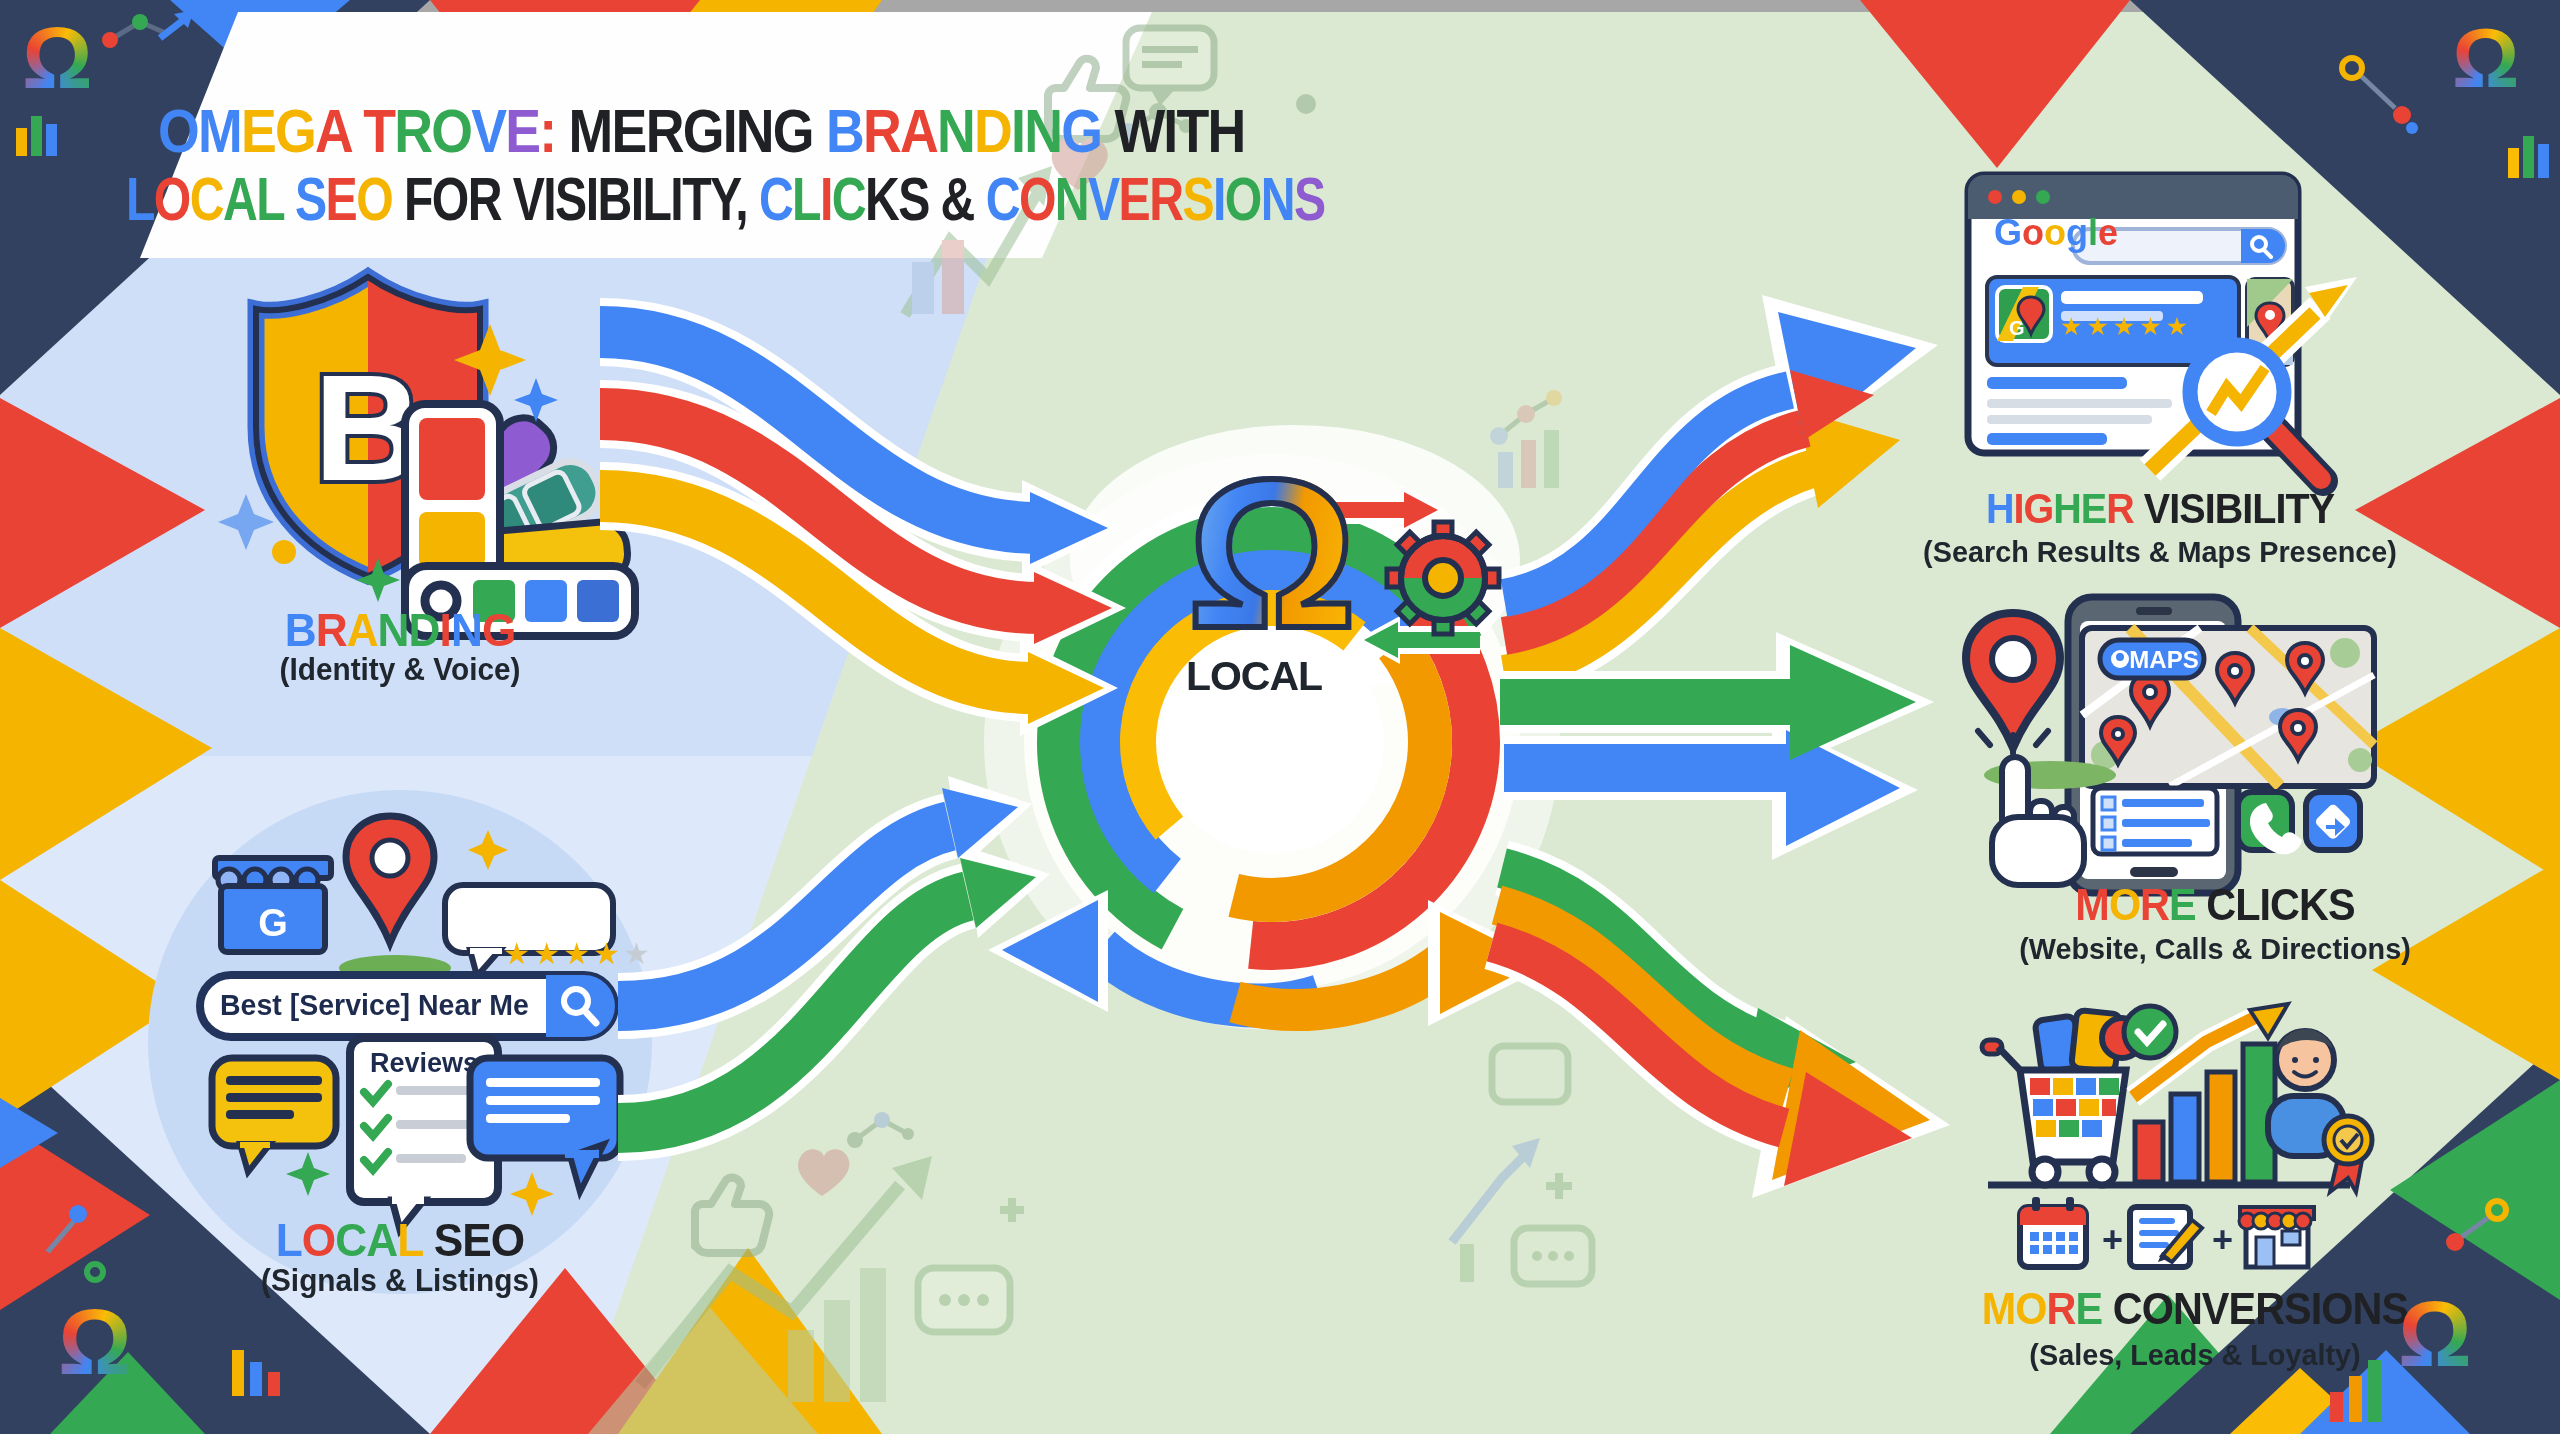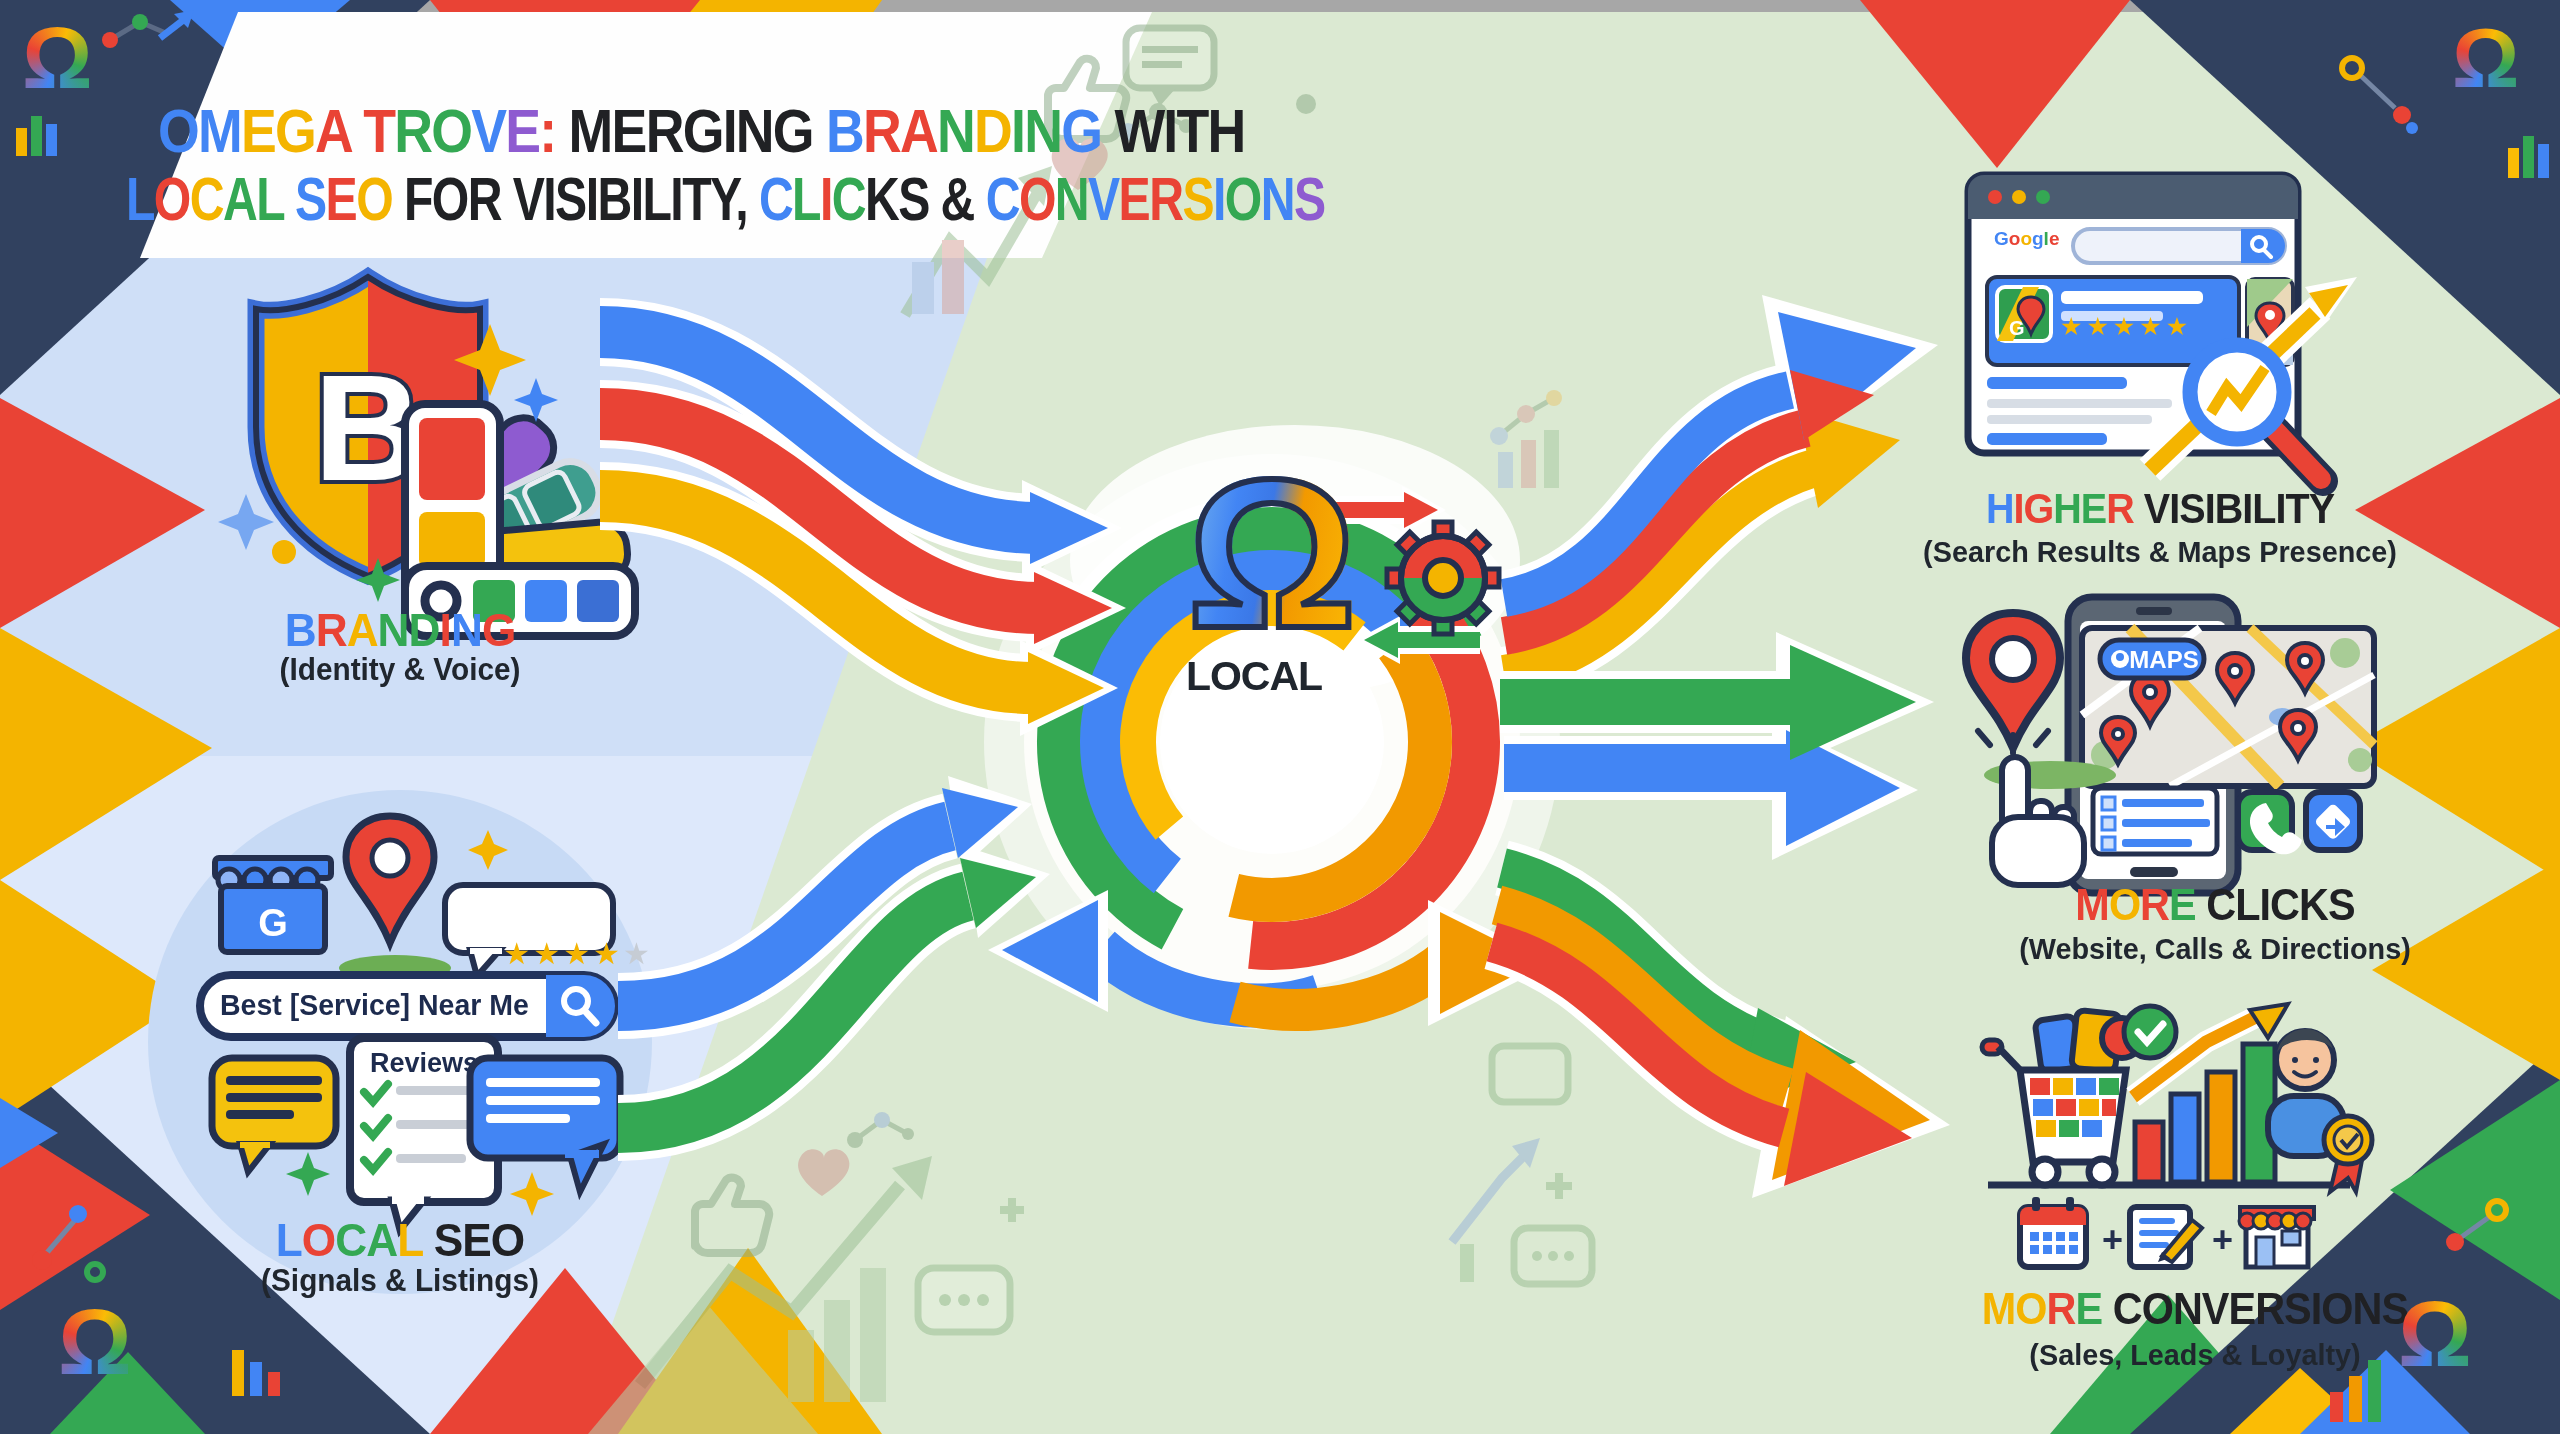--- a/index.html
+++ b/index.html
@@ -29,21 +29,21 @@
     background:conic-gradient(from 200deg,#4285F4,#EA4335,#FBBC05,#34A853,#4285F4);
     -webkit-background-clip:text;background-clip:text;color:transparent;}
   .merger-text{position:absolute;left:1068px;top:652px;width:372px;text-align:center;
     font-weight:bold;color:#20262e;}
   .merger-text .m1{font-size:42px;letter-spacing:-1px;}
   .merger-text .mk{font-size:41px;line-height:48px;letter-spacing:-1px;}
   .stars{position:absolute;color:#F4B400;font-weight:bold;white-space:pre;}
   .stars .gray{color:#c6ccd4;}
   .searchtext{position:absolute;left:220px;top:988px;width:330px;font-size:30px;
     font-weight:bold;color:#1d2b4e;transform:scaleX(.95);transform-origin:left;}
-  .googleword{position:absolute;left:1994px;top:228px;font-size:19px;font-weight:bold;letter-spacing:0;}
+  .googleword{position:absolute;left:1994px;top:212px;font-size:36px;font-weight:bold;letter-spacing:0;}
 </style>
 </head>
 <body>
 
 <div id="canvas">
 
   <div class="abs bg-left-lower"></div>
   <div class="abs bg-right"></div>
   <div class="abs top-strip"></div>
   <div class="abs top-strip-dark"></div>

